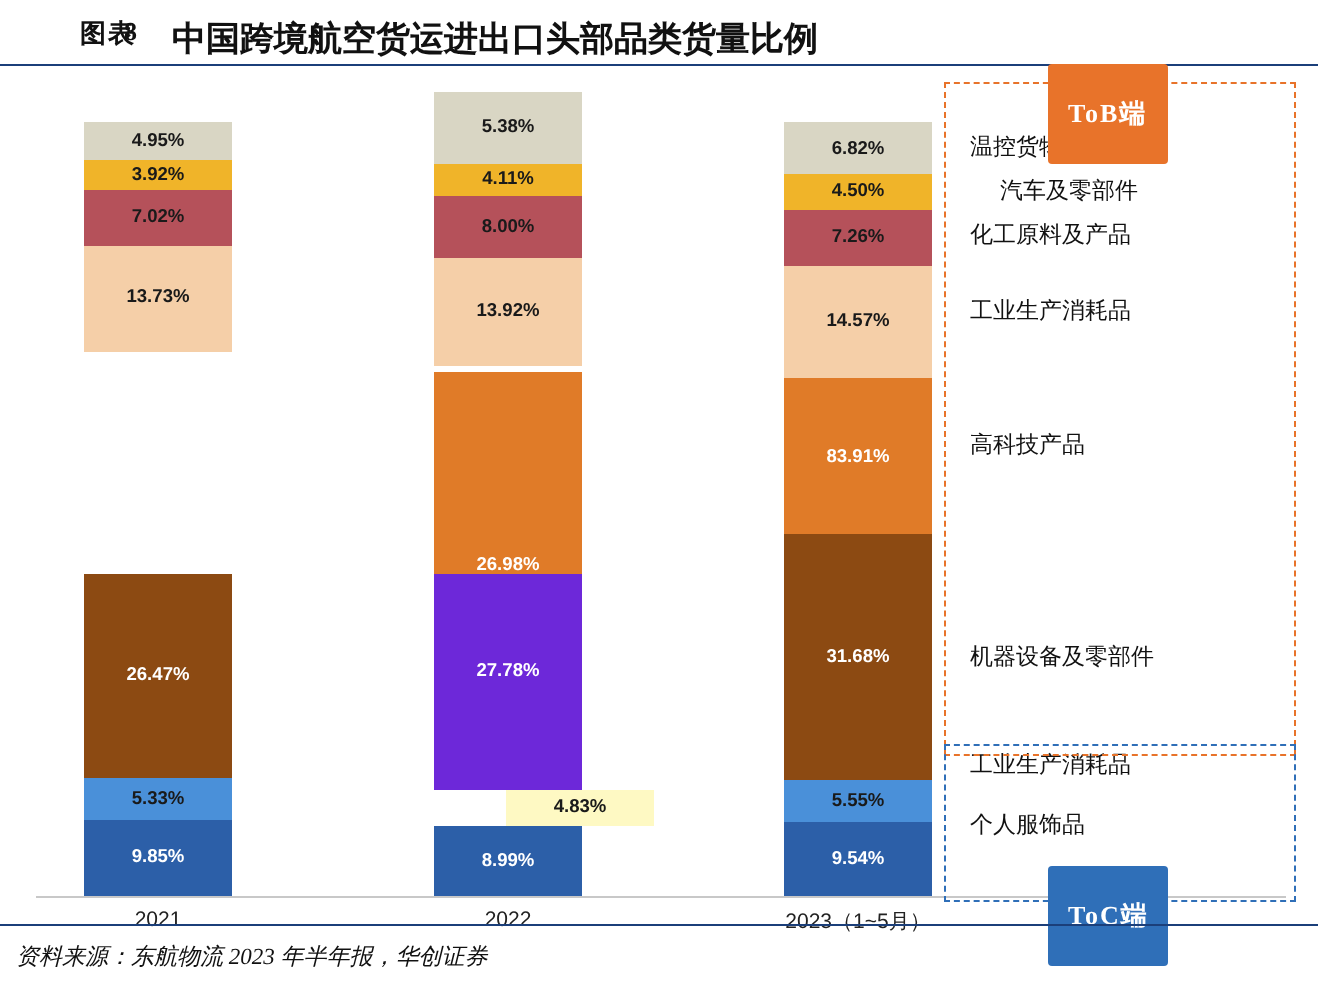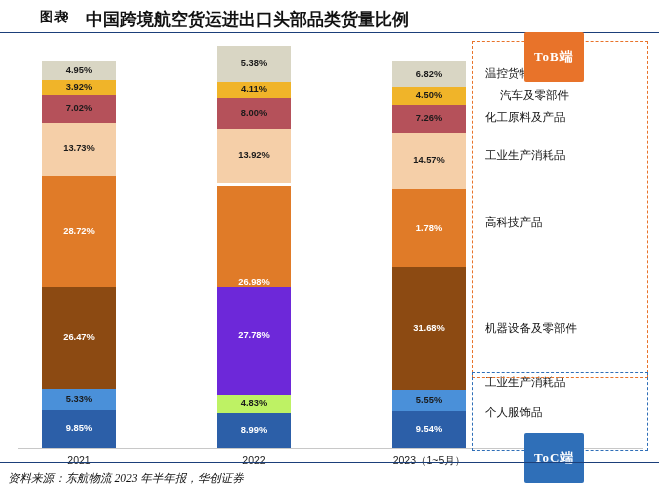--- a/index.html
+++ b/index.html
@@ -122,41 +122,38 @@
     <div class="bar" id="bar-0" style="left: 42px; top: 28px; height: 387px;">
         <div class="seg light" style="height: 38.1195px; bottom: 0px; background: rgb(44, 95, 168);">
           <span>9.85%</span>
         </div>
         <div class="seg" style="height: 20.6271px; bottom: 38.1195px; background: rgb(74, 144, 217);">
           <span>5.33%</span>
         </div>
         <div class="seg light" style="height: 102.439px; bottom: 58.7466px; background: rgb(140, 74, 18);">
           <span>26.47%</span>
         </div>
-        <div class="seg light" style="height: 111.146px; bottom: 161.185px; background: rgb(224, 123, 40);">
-          <span>28.72%</span>
-        </div>
         <div class="seg" style="height: 53.1351px; bottom: 272.332px; background: rgb(245, 207, 168);">
           <span>13.73%</span>
         </div>
         <div class="seg" style="height: 27.1674px; bottom: 325.467px; background: rgb(181, 81, 90);">
           <span>7.02%</span>
         </div>
         <div class="seg" style="height: 15.1704px; bottom: 352.634px; background: rgb(240, 180, 41);">
           <span>3.92%</span>
         </div>
         <div class="seg" style="height: 19.1565px; bottom: 367.805px; background: rgb(217, 214, 196);">
           <span>4.95%</span>
         </div>
       </div>
     <div class="bar" id="bar-1" style="left: 217px; top: 28px; height: 387px;">
         <div class="seg light" style="height: 34.7913px; bottom: 0px; background: rgb(44, 95, 168);">
           <span>8.99%</span>
         </div>
-        <div class="seg" style="height: 18.6921px; bottom: 34.7913px; background: #bef264;">
+        <div class="seg" style="height: 18.6921px; bottom: 34.7913px; background: #fef9c3; margin-left: 36px;">
           <span>4.83%</span>
         </div>
         <div class="seg light" style="height: 117px; bottom: 53.4834px; background: #6d28d9;">
           <span>27.78%</span>
         </div>
         <div class="seg light" style="height: 101px; bottom: 160.992px; background: rgb(224, 123, 40); align-items: flex-end;">
           <span>26.98%</span>
         </div>
         <div class="seg" style="height: 53.8704px; bottom: 265.405px; background: rgb(245, 207, 168);">
           <span>13.92%</span>
@@ -175,21 +172,21 @@
         <div class="seg light" style="height: 36.9198px; bottom: 0px; background: rgb(44, 95, 168);">
           <span>9.54%</span>
         </div>
         <div class="seg" style="height: 21.4785px; bottom: 36.9198px; background: rgb(74, 144, 217);">
           <span>5.55%</span>
         </div>
         <div class="seg light" style="height: 122.602px; bottom: 58.3983px; background: rgb(140, 74, 18);">
           <span>31.68%</span>
         </div>
         <div class="seg light" style="height: 77.7096px; bottom: 181px; background: rgb(224, 123, 40);">
-          <span>1.78%</span>
+          <span>83.91%</span>
         </div>
         <div class="seg" style="height: 56.3859px; bottom: 258.709px; background: rgb(245, 207, 168);">
           <span>14.57%</span>
         </div>
         <div class="seg" style="height: 28.0962px; bottom: 315.095px; background: rgb(181, 81, 90);">
           <span>7.26%</span>
         </div>
         <div class="seg" style="height: 17.415px; bottom: 343.192px; background: rgb(240, 180, 41);">
           <span>4.50%</span>
         </div>

